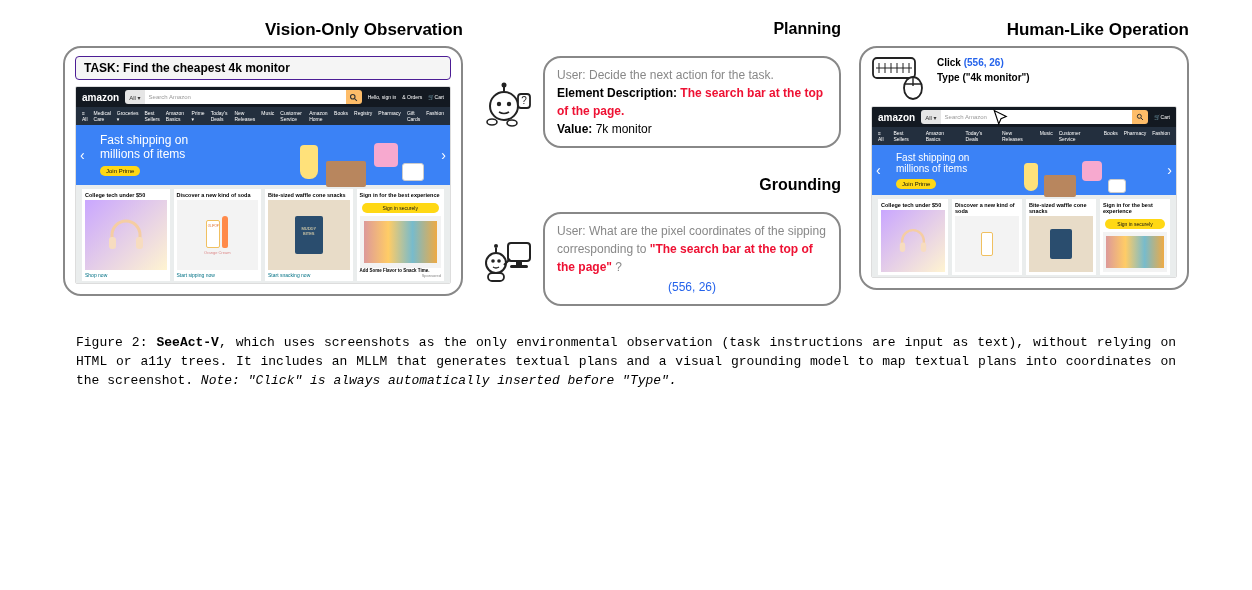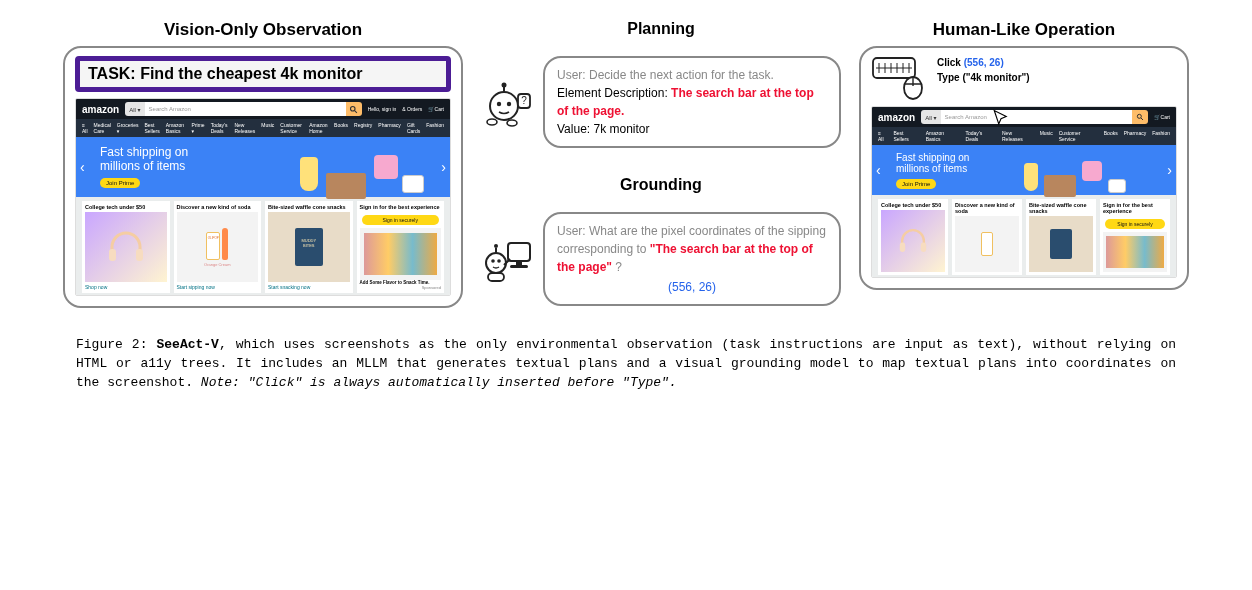--- a/index.html
+++ b/index.html
@@ -9,35 +9,35 @@
     width: 1252px;
     padding: 20px 40px;
   }
   .figure-row {
     display: flex;
     gap: 18px;
     align-items: stretch;
     margin-bottom: 28px;
     justify-content: center;
   }
-  .col { display: flex; flex-direction: column; align-items: center; }
+  .col { display: flex; flex-direction: column; align-items: flex-end; }
   .col-title { font-weight: 700; font-size: 17px; margin-bottom: 6px; text-align: center; }
   .panel {
     border: 2px solid #888;
     border-radius: 18px;
     background: #fff;
     overflow: hidden;
   }
   
   .vision-panel { width: 400px; padding: 8px 10px 10px; }
   .task-bar {
-    font-size: 16px;
+    font-size: 12px;
     font-weight: 600;
     background: #f5f5f5;
-    border: 5px solid #4c1d95;
+    border: 1px solid #4c1d95;
     border-radius: 4px;
     padding: 4px 8px;
     margin-bottom: 6px;
   }
   .amazon-screenshot {
     border: 1px solid #ddd;
     border-radius: 2px;
     font-size: 6px;
     overflow: hidden;
   }
@@ -126,21 +126,21 @@
   .bubble {
     border: 2px solid #888;
     border-radius: 18px;
     padding: 8px 12px;
     font-size: 12px;
     line-height: 1.5;
     flex: 1;
   }
   .bubble .gray { color: #888; }
   .bubble .red { color: #e13; font-weight: 600; }
-  .bubble .bold { font-weight: 400; }
+  .bubble .bold { font-weight: 700; }
   .grounding-coords { text-align: center; color: #2563eb; font-size: 12px; margin-top: 2px; }
   
   .op-panel { width: 330px; padding: 8px 10px 10px; }
   .op-top { display: flex; gap: 10px; align-items: flex-start; margin-bottom: 6px; }
   .op-icon { width: 56px; height: 44px; flex-shrink: 0; }
   .op-actions { font-size: 10px; font-weight: 700; line-height: 1.45; }
   .op-actions .coord { color: #2563eb; }
   .op-screenshot .amz-hero { height: 50px; }
   .op-screenshot .amz-hero-text .l1 { font-size: 10px; }
   .op-screenshot .amz-card-img { min-height: 40px; }

